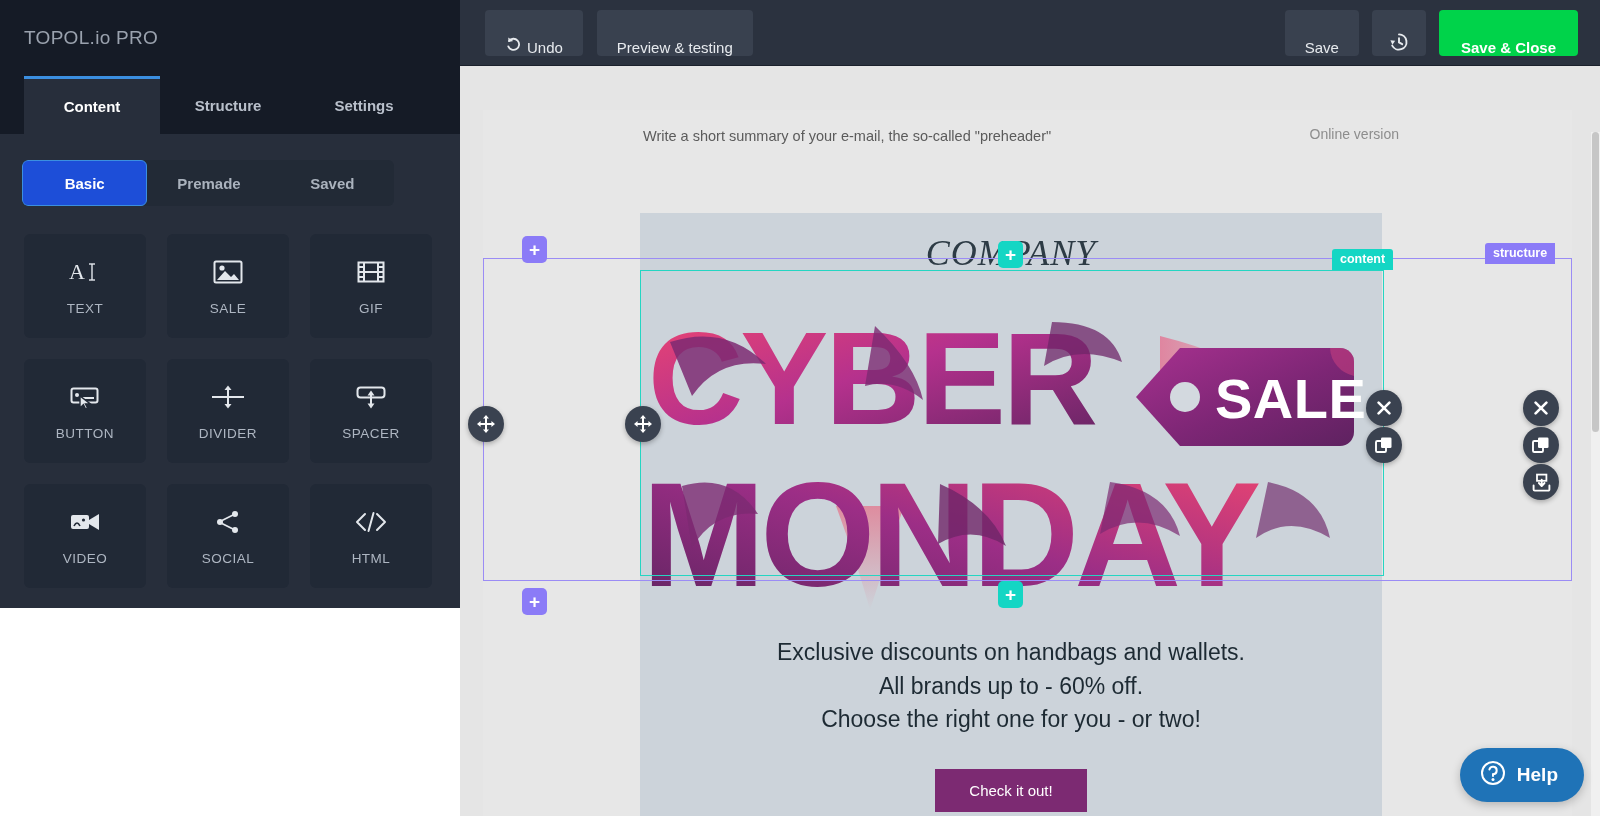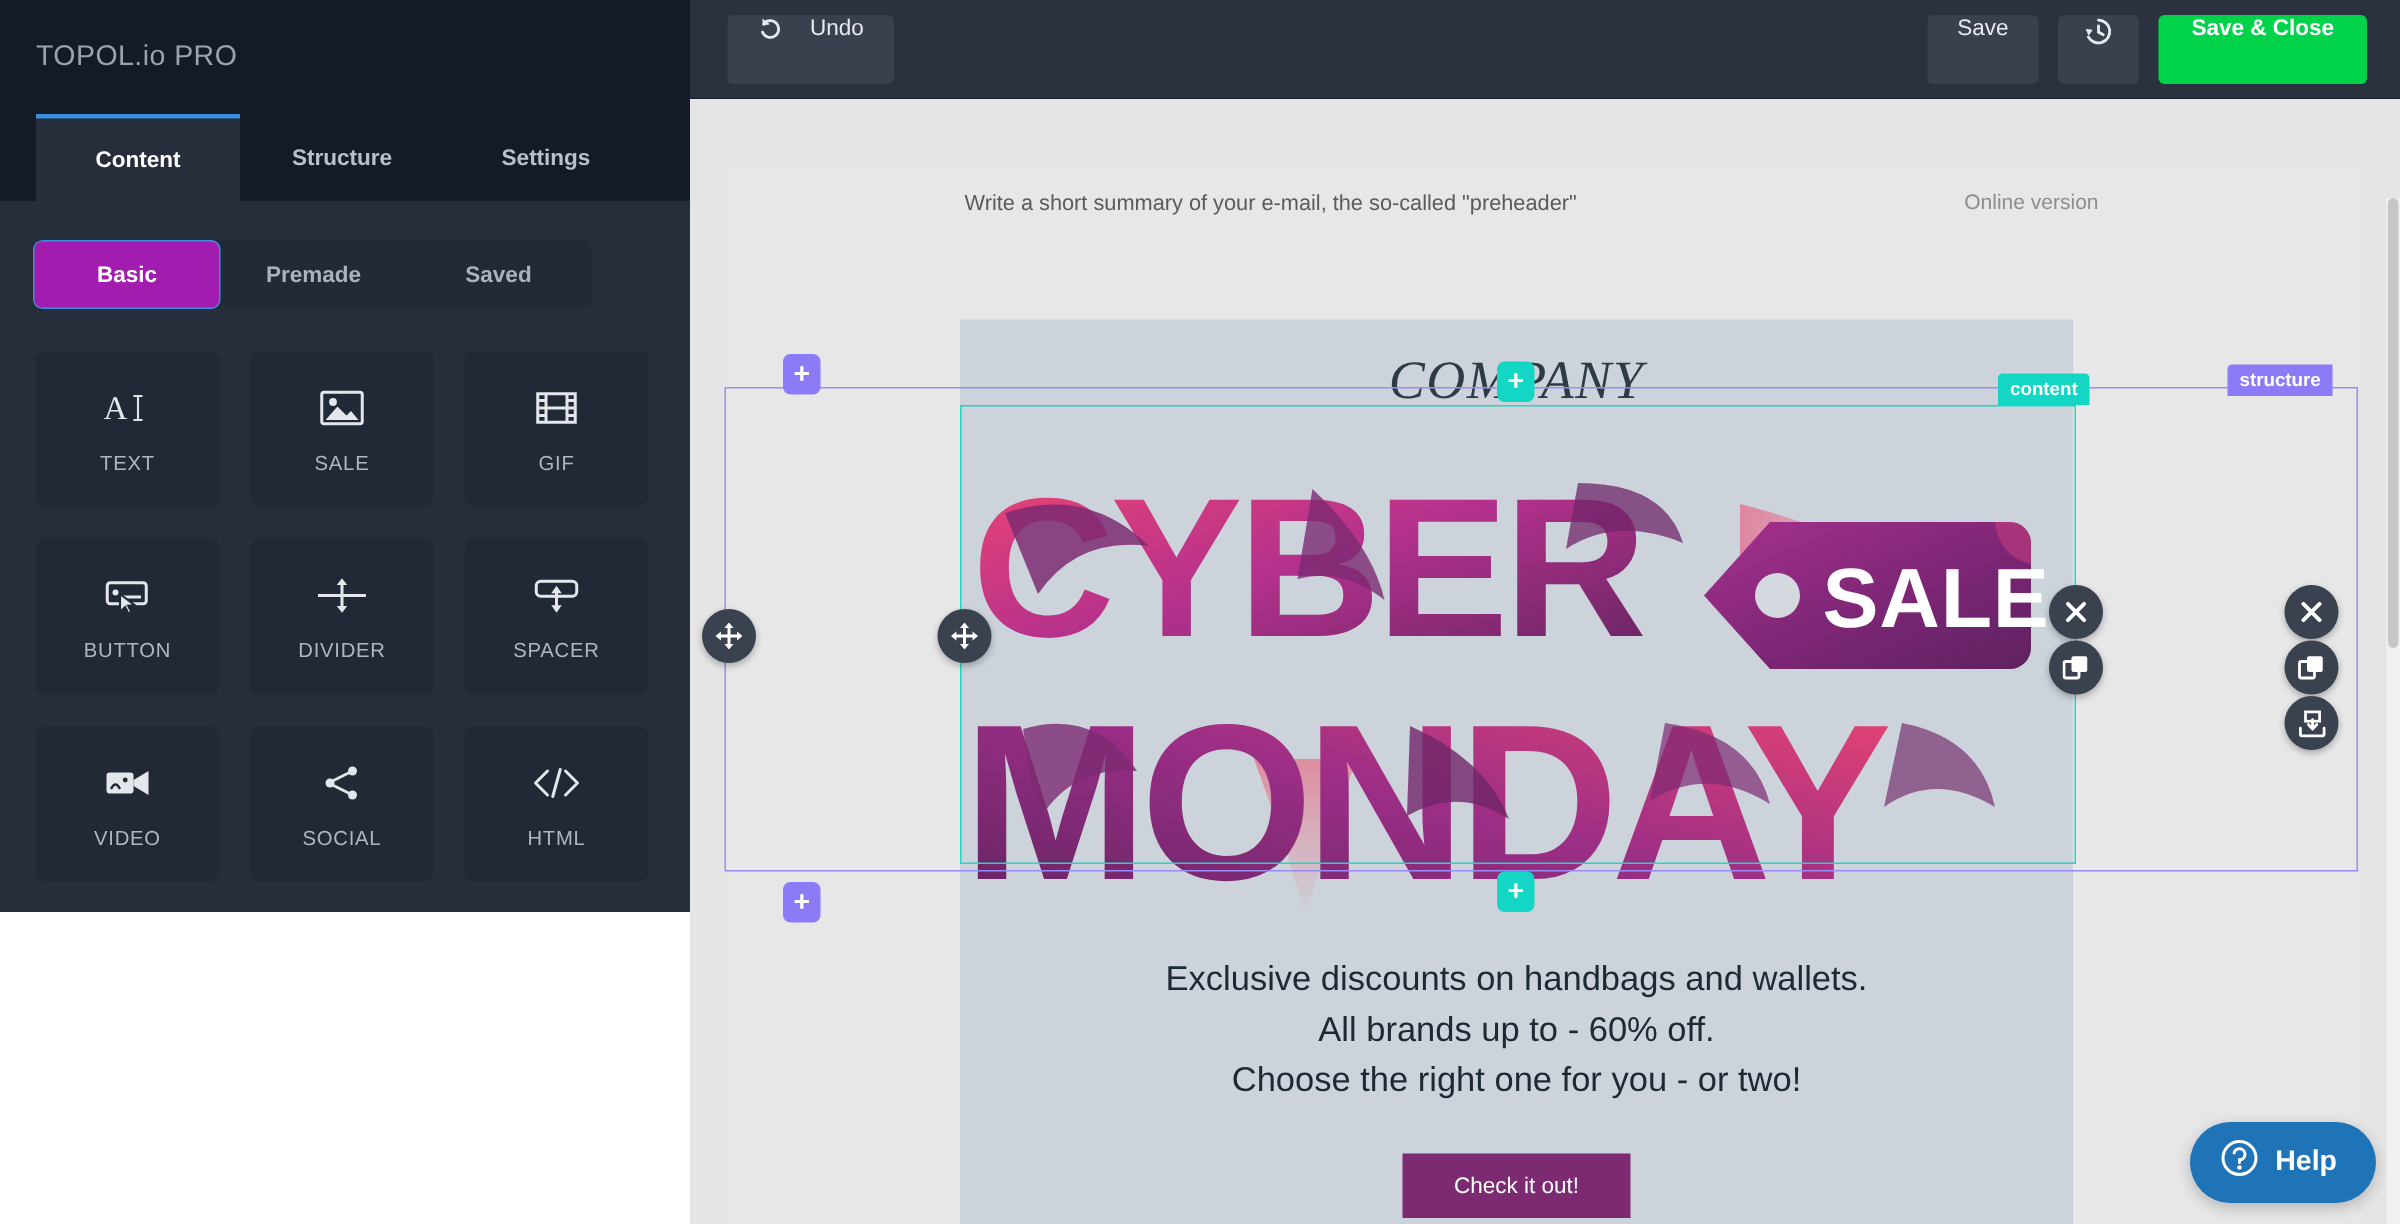--- a/index.html
+++ b/index.html
@@ -50,21 +50,21 @@
     width: 372px; height: 46px;
   }
   .subtab {
     flex: 1; display: flex; align-items: center; justify-content: center;
     color: #aab2bd; font-size: 15px; font-weight: bold; cursor: pointer;
   }
   .subtab.active {
     color: #ffffff;
     border: 1px solid #3b8fe0;
     border-radius: 6px;
-    background: #a21caf;
+    background: #1d4ed8;
     justify-content: center;
   }
 
   .blocks-grid {
     display: grid;
     grid-template-columns: repeat(3, 122px);
     gap: 21px;
     padding: 28px 22px 0 24px;
   }
   .block-tile {
@@ -87,21 +87,21 @@
     background: #2b323f;
     display: flex; align-items: center;
     border-bottom: 1px solid #1b212c;
   }
   .tb-left { display: flex; gap: 14px; margin-left: 25px; }
   .tb-right { display: flex; gap: 13px; margin-left: auto; margin-right: 22px; align-items: center; }
   .tb-btn {
     height: 46px; padding: 0 20px;
     background: #39414f; border: none; border-radius: 4px;
     color: #e7eaee; font-size: 15px; font-family: "Liberation Sans", sans-serif;
-    display: flex; align-items: flex-start; gap: 17px; cursor: pointer;
+    display: flex; align-items: flex-end; gap: 4px; cursor: pointer;
   }
   .tb-btn.icon-only { padding: 0 16px; }
   .tb-btn.primary {
     background: #00d34a; color: #ffffff; font-weight: bold;
     padding: 0 22px;
   }
 
   
   .canvas-area {
     position: absolute; left: 460px; top: 66px;
@@ -396,20 +396,23 @@
   <header class="topbar">
     <div class="tb-left">
       <button class="tb-btn">
         <span>
           <svg width="18" height="18" viewBox="0 0 18 18">
             <path d="M4 6 A5.6 5.6 0 1 1 3.3 11.4" fill="none" stroke="#e7eaee" stroke-width="1.8" stroke-linecap="round"></path>
             <path d="M3.2 2.4 L3.6 7.1 L8.3 6.1 Z" fill="#e7eaee"></path>
           </svg>
         </span>
         <span>Undo</span>
+      </button>
+      <button class="tb-btn">
+        <span>Preview &amp; testing</span>
       </button>
     </div>
 
     <div class="tb-right">
       <button class="tb-btn">
         <span>Save</span>
       </button>
       <button class="tb-btn icon-only">
         <span>
           <svg width="22" height="22" viewBox="0 0 22 22">

